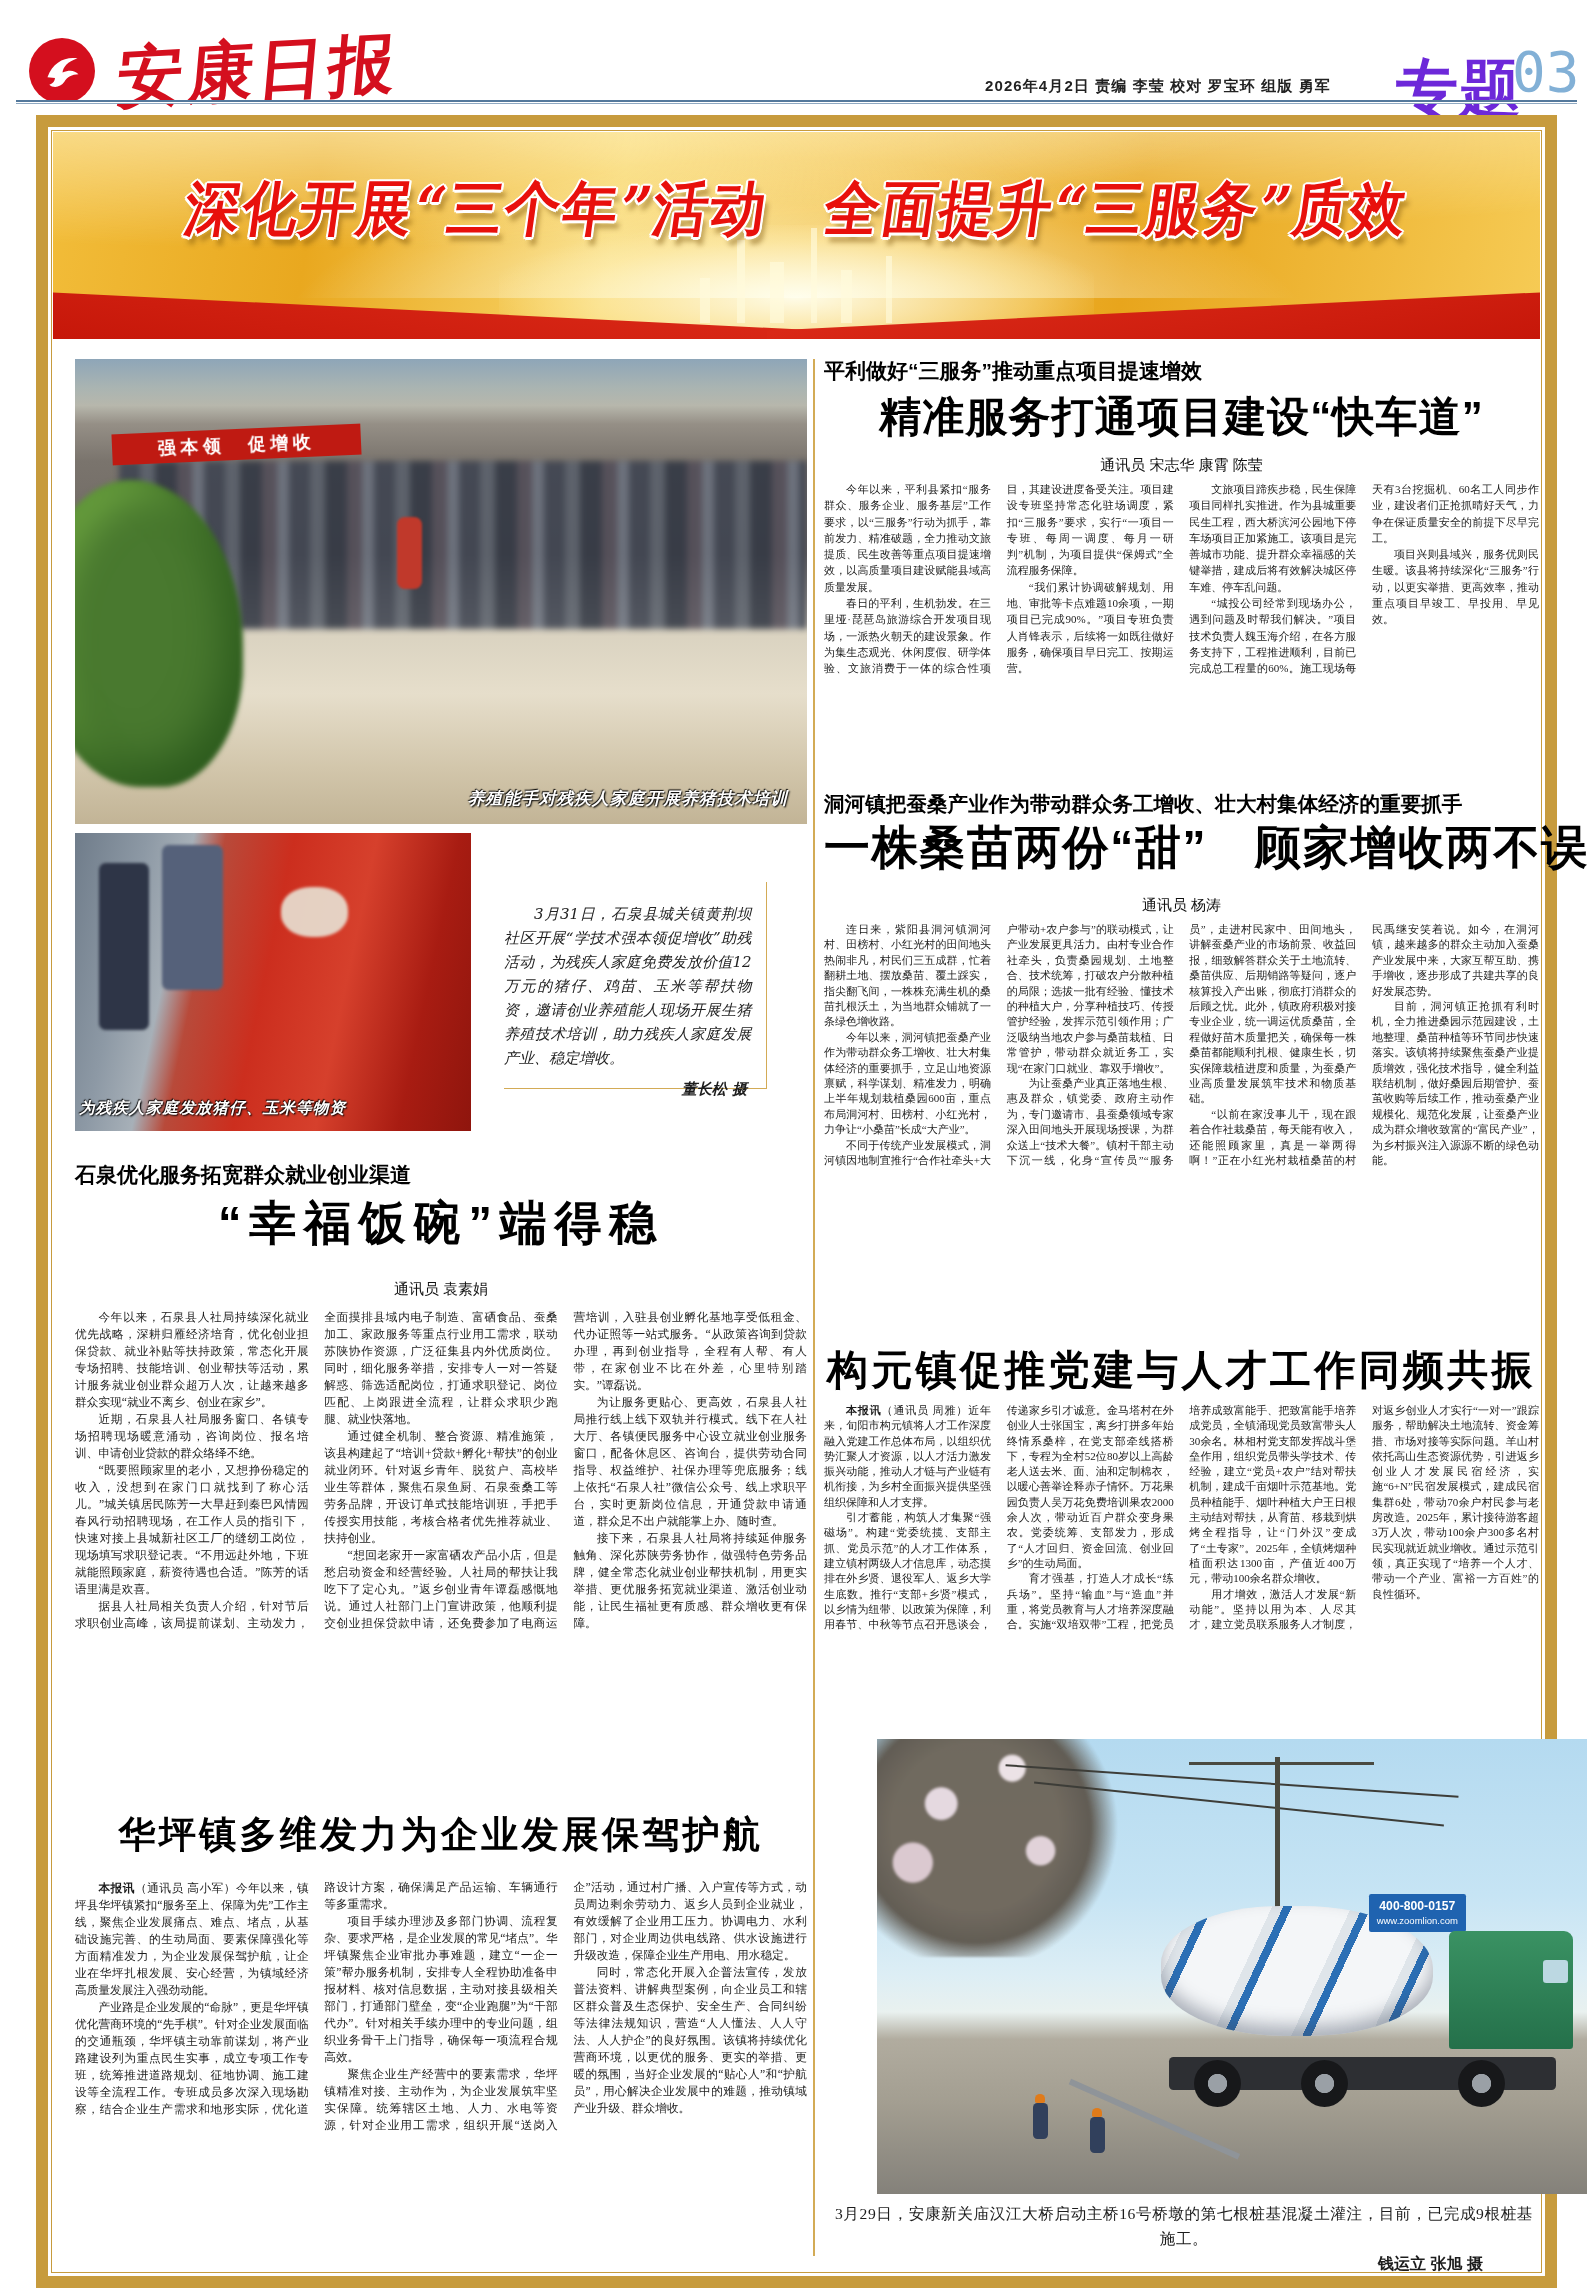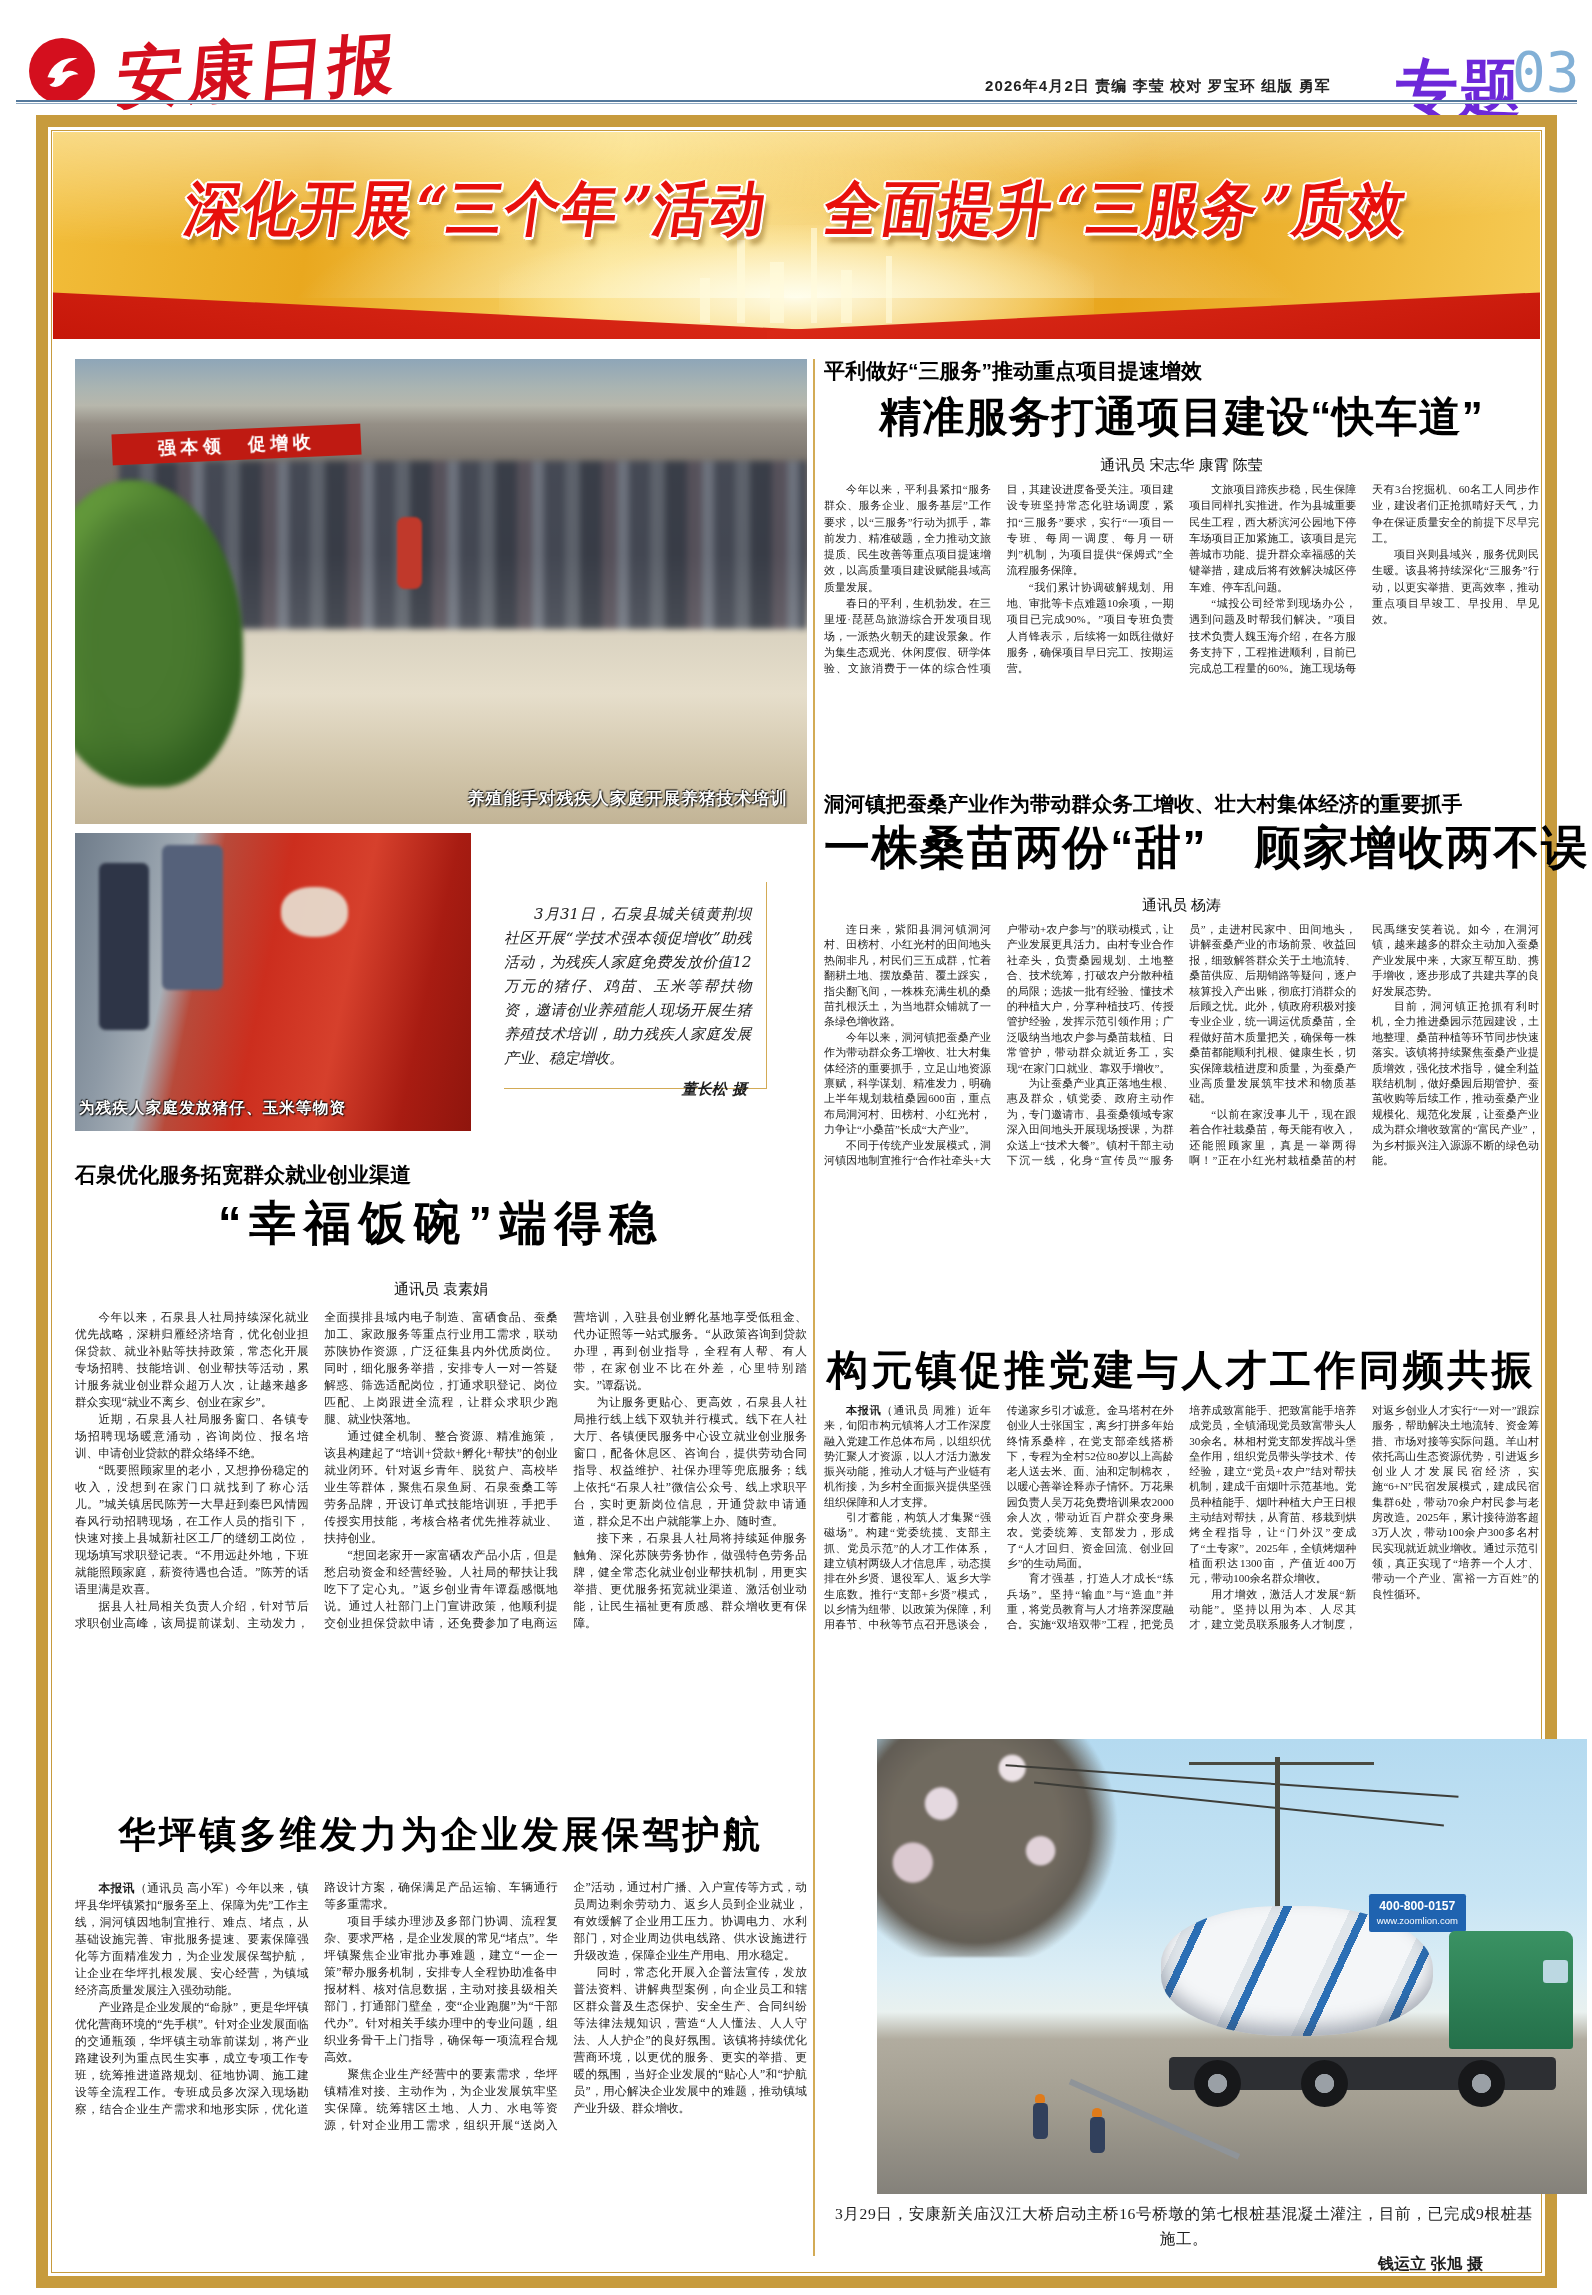--- a/index.html
+++ b/index.html
@@ -60,21 +60,21 @@
   .lead-label{font-weight:700;font-family:"Liberation Sans",sans-serif;}
 
   .rcol{left:824px;width:715px;}
   .lcol{left:75px;width:732px;}
 
   .col-divider{position:absolute;left:813px;top:359px;width:1.7px;height:1897px;background:#d3ab56;}
 
   
   .photo{position:absolute;overflow:hidden;}
   .overlay-cap{position:absolute;color:#fff;font-size:16.7px;letter-spacing:1.1px;
-        font-family:"DejaVu Serif",serif;font-weight:700;
+        font-family:"DejaVu Serif",serif;font-style:italic;font-weight:700;
         text-shadow:1.1px 1.1px 1.7px #000,-0.6px -0.6px 1.1px #000;white-space:nowrap;}
 
   
   .photo1{left:75px;top:359px;width:732px;height:465px;
         background:linear-gradient(180deg,#8ea6b8 0%,#a9b4b2 6%,#b7b7ac 10%,#958f86 14%,#7a746d 22%,
                    #6e6862 42%,#d9d2c0 58%,#e6decb 72%,#d2c6ab 88%,#c2b496 100%);}
   .p1-crowd{position:absolute;left:6%;top:22%;width:94%;height:36%;
         background:repeating-linear-gradient(90deg,#3c4250 0 21px,#59606c 21px 36px,#2f3542 36px 58px,
                    #514c58 58px 73px,#6b7280 73px 85px);filter:blur(3.3px);opacity:.85;}
   .p1-bush{position:absolute;left:-5%;top:26%;width:28%;height:66%;background:#49792f;
@@ -203,21 +203,21 @@
     <p>“既要照顾家里的老小，又想挣份稳定的收入，没想到在家门口就找到了称心活儿。”城关镇居民陈芳一大早赶到秦巴风情园春风行动招聘现场，在工作人员的指引下，快速对接上县城新社区工厂的缝纫工岗位，现场填写求职登记表。“不用远赴外地，下班就能照顾家庭，薪资待遇也合适。”陈芳的话语里满是欢喜。</p>
     <p>据县人社局相关负责人介绍，针对节后求职创业高峰，该局提前谋划、主动发力，全面摸排县域内电子制造、富硒食品、蚕桑加工、家政服务等重点行业用工需求，联动苏陕协作资源，广泛征集县内外优质岗位。同时，细化服务举措，安排专人一对一答疑解惑、筛选适配岗位，打通求职登记、岗位匹配、上岗跟进全流程，让群众求职少跑腿、就业快落地。</p>
     <p>通过健全机制、整合资源、精准施策，该县构建起了“培训+贷款+孵化+帮扶”的创业就业闭环。针对返乡青年、脱贫户、高校毕业生等群体，聚焦石泉鱼厨、石泉蚕桑工等劳务品牌，开设订单式技能培训班，手把手传授实用技能，考核合格者优先推荐就业、扶持创业。</p>
     <p>“想回老家开一家富硒农产品小店，但是愁启动资金和经营经验。人社局的帮扶让我吃下了定心丸。”返乡创业青年谭磊感慨地说。通过人社部门上门宣讲政策，他顺利提交创业担保贷款申请，还免费参加了电商运营培训，入驻县创业孵化基地享受低租金、代办证照等一站式服务。“从政策咨询到贷款办理，再到创业指导，全程有人帮、有人带，在家创业不比在外差，心里特别踏实。”谭磊说。</p>
     <p>为让服务更贴心、更高效，石泉县人社局推行线上线下双轨并行模式。线下在人社大厅、各镇便民服务中心设立就业创业服务窗口，配备休息区、咨询台，提供劳动合同指导、权益维护、社保办理等兜底服务；线上依托“石泉人社”微信公众号、线上求职平台，实时更新岗位信息，开通贷款申请通道，群众足不出户就能掌上办、随时查。</p>
     <p>接下来，石泉县人社局将持续延伸服务触角、深化苏陕劳务协作，做强特色劳务品牌，健全常态化就业创业帮扶机制，用更实举措、更优服务拓宽就业渠道、激活创业动能，让民生福祉更有质感、群众增收更有保障。</p>
   </div>
 
   <div class="headline lcol" style="top:1810px;font-size:37px;letter-spacing:3.3px;">华坪镇多维发力为企业发展保驾护航</div>
   <div class="body-cols lcol" style="top:1879px;height:385px;column-count:3;font-size:11.7px;line-height:17px;">
-    <p><span class="lead-label">本报讯</span><span>（通讯员 高小军）</span><span>今年以来，镇坪县华坪镇紧扣“服务至上、保障为先”工作主线，洞河镇因地制宜推行、难点、堵点，从基础设施完善、审批服务提速、要素保障强化等方面精准发力，为企业发展保驾护航，让企业在华坪扎根发展、安心经营，为镇域经济高质量发展注入强劲动能。</span></p>
+    <p><span class="lead-label">本报讯</span><span>（通讯员 高小军）</span><span>今年以来，镇坪县华坪镇紧扣“服务至上、保障为先”工作主线，聚焦企业发展痛点、难点、堵点，从基础设施完善、的生动局面、要素保障强化等方面精准发力，为企业发展保驾护航，让企业在华坪扎根发展、安心经营，为镇域经济高质量发展注入强劲动能。</span></p>
     <p>产业路是企业发展的“命脉”，更是华坪镇优化营商环境的“先手棋”。针对企业发展面临的交通瓶颈，华坪镇主动靠前谋划，将产业路建设列为重点民生实事，成立专项工作专班，统筹推进道路规划、征地协调、施工建设等全流程工作。专班成员多次深入现场勘察，结合企业生产需求和地形实际，优化道路设计方案，确保满足产品运输、车辆通行等多重需求。</p>
     <p>项目手续办理涉及多部门协调、流程复杂、要求严格，是企业发展的常见“堵点”。华坪镇聚焦企业审批办事难题，建立“一企一策”帮办服务机制，安排专人全程协助准备申报材料、核对信息数据，主动对接县级相关部门，打通部门壁垒，变“企业跑腿”为“干部代办”。针对相关手续办理中的专业问题，组织业务骨干上门指导，确保每一项流程合规高效。</p>
     <p>聚焦企业生产经营中的要素需求，华坪镇精准对接、主动作为，为企业发展筑牢坚实保障。统筹辖区土地、人力、水电等资源，针对企业用工需求，组织开展“送岗入企”活动，通过村广播、入户宣传等方式，动员周边剩余劳动力、返乡人员到企业就业，有效缓解了企业用工压力。协调电力、水利部门，对企业周边供电线路、供水设施进行升级改造，保障企业生产用电、用水稳定。</p>
     <p>同时，常态化开展入企普法宣传，发放普法资料、讲解典型案例，向企业员工和辖区群众普及生态保护、安全生产、合同纠纷等法律法规知识，营造“人人懂法、人人守法、人人护企”的良好氛围。该镇将持续优化营商环境，以更优的服务、更实的举措、更暖的氛围，当好企业发展的“贴心人”和“护航员”，用心解决企业发展中的难题，推动镇域产业升级、群众增收。</p>
   </div>
 
   <div class="kicker" style="left:824px;top:357px;font-size:21px;">平利做好“三服务”推动重点项目提速增效</div>
   <div class="headline rcol" style="top:389px;font-size:42px;letter-spacing:1.1px;">精准服务打通项目建设“快车道”</div>
   <div class="byline rcol" style="top:456px;">通讯员 宋志华 康霄 陈莹</div>
   <div class="body-cols rcol" style="top:481px;height:297px;column-count:4;font-size:11px;line-height:16.3px;">

